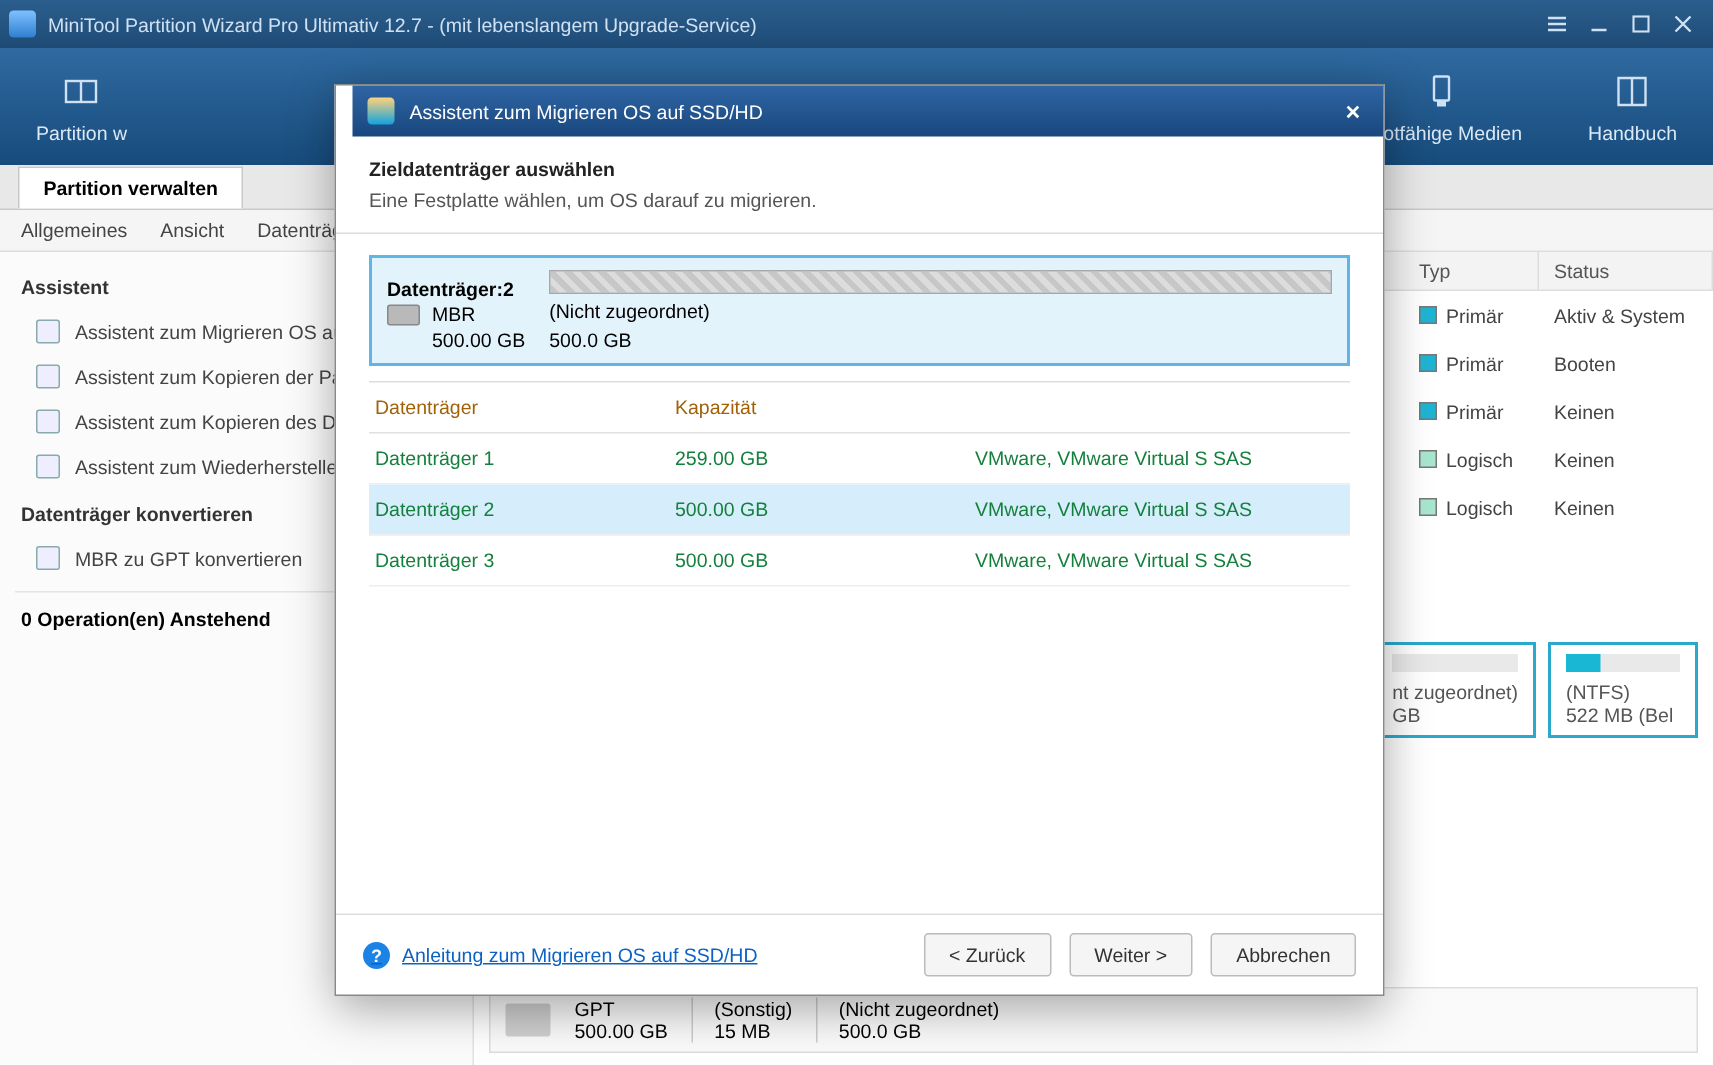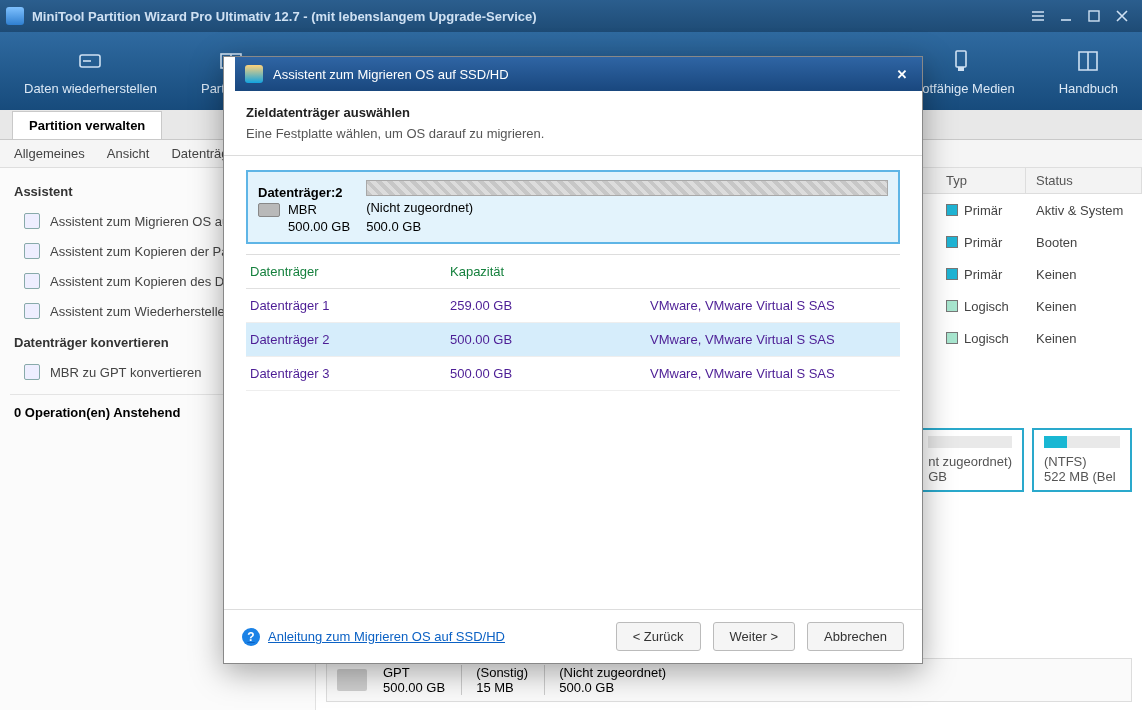--- a/index.html
+++ b/index.html
@@ -2,21 +2,21 @@
 <html><head>
 <meta charset="utf-8">
 <style>
 *{box-sizing:border-box;margin:0;padding:0;font-family:"Segoe UI",Tahoma,sans-serif;font-size:13px;}
 body{background:#fff;width:1142px;height:710px;overflow:hidden;position:relative;}
 
 
 .window{width:1142px;height:710px;background:#f7f7f7;display:flex;flex-direction:column;}
 .titlebar{height:32px;background:linear-gradient(#2b5e8e,#1e4b75);color:#dbe8f5;display:flex;align-items:center;padding:0 6px 0 6px;}
 .titlebar .logo-icon{width:18px;height:18px;border-radius:3px;background:linear-gradient(#7fc1ff,#2f7fd0);margin-right:8px;}
-.titlebar .title{flex:1;color:#cfe1f3;font-weight:bold;}
+.titlebar .title{flex:1;color:#cfe1f3;}
 .titlebar .tb-btn{width:28px;height:24px;display:flex;align-items:center;justify-content:center;color:#cfe1f3;}
 .titlebar .tb-btn svg{stroke:#cfe1f3;}
 
 .ribbon{height:78px;background:linear-gradient(#2f6aa0,#174b7c);display:flex;align-items:center;padding:0 24px;gap:44px;color:#dbe8f5;}
 .ribbon .rib-item{display:flex;flex-direction:column;align-items:center;gap:6px;}
 .ribbon .rib-ico{width:28px;height:28px;display:flex;align-items:center;justify-content:center;}
 .tabbar{height:30px;background:#e8e8e8;display:flex;align-items:flex-end;padding-left:12px;border-bottom:1px solid #c9c9c9;}
 .tabbar .tab{padding:6px 16px;background:#fff;border:1px solid #c9c9c9;border-bottom:none;font-weight:600;}
 .menubar{height:28px;background:#f5f5f5;display:flex;align-items:center;gap:22px;padding-left:14px;border-bottom:1px solid #dedede;color:#444;}
 
@@ -61,22 +61,22 @@
 .modal .m-warn b{font-weight:700;}
 .modal .target-disk{border:2px solid #5fb5e6;background:#e3f3fc;display:flex;padding:8px 10px;gap:16px;align-items:flex-end;margin-bottom:10px;}
 .modal .target-disk .td-left{display:flex;flex-direction:column;gap:2px;}
 .modal .target-disk .td-left .td-name{font-weight:700;}
 .modal .target-disk .td-left .td-row{display:flex;align-items:center;gap:8px;}
 .modal .target-disk .td-left .td-dico{width:22px;height:14px;background:#b9b9b9;border:1px solid #888;border-radius:2px;margin-top:1px;}
 .modal .target-disk .td-right{flex:1;display:flex;flex-direction:column;gap:4px;}
 .modal .target-disk .td-bar{height:16px;background:repeating-linear-gradient(45deg,#c7c7c7 0 4px,#dcdcdc 4px 8px);border:1px solid #a8a8a8;}
 .modal .disk-table{border-top:1px solid #ddd;}
 .modal .dt-head,.modal .dt-row{display:grid;grid-template-columns:200px 200px 1fr;align-items:center;height:34px;padding:0 4px;}
-.modal .dt-head{color:#15803d;border-bottom:1px solid #e0e0e0;}
-.modal .dt-row{border-bottom:1px solid #eee;color:#4c1d95;}
+.modal .dt-head{color:#a16207;border-bottom:1px solid #e0e0e0;}
+.modal .dt-row{border-bottom:1px solid #eee;color:#15803d;}
 .modal .dt-row.selected{background:#d6edfb;}
 .modal .m-footer{border-top:1px solid #ddd;padding:12px 18px;display:flex;align-items:center;gap:12px;}
 .modal .m-footer .help{color:#0b61c4;text-decoration:underline;display:flex;align-items:center;gap:8px;}
 .modal .m-footer .help .hico{width:18px;height:18px;border-radius:50%;background:#1b82e6;color:#fff;text-align:center;line-height:18px;font-weight:700;font-size:12px;}
 .modal .m-footer .spacer{flex:1;}
 .modal .m-footer button{padding:6px 16px;border:1px solid #bbb;background:#f5f5f5;border-radius:3px;color:#333;}
 </style>
 </head>
 <body>
 
@@ -101,29 +101,20 @@
         </svg>
       </div>
     <div class="tb-btn">
         <svg width="12" height="12" viewBox="0 0 12 12" fill="none">
           <path d="M1 1l10 10M11 1L1 11" stroke-width="1.6"></path>
         </svg>
       </div>
   </div>
 
   <div class="ribbon">
-    <div class="rib-item">
-      <div class="rib-ico">
-          <svg width="26" height="26" viewBox="0 0 26 26">
-            <rect x="3" y="7" width="20" height="12" rx="2" fill="none" stroke="#cfe1f3" stroke-width="1.6"></rect>
-            <path d="M6 13h8" stroke="#cfe1f3" stroke-width="1.6"></path>
-          </svg>
-        </div>
-      <span>Daten wiederherstellen</span>
-    </div>
     <div class="rib-item">
       <div class="rib-ico">
           <svg width="26" height="26" viewBox="0 0 26 26">
             <rect x="3" y="6" width="20" height="14" fill="none" stroke="#cfe1f3" stroke-width="1.6"></rect>
             <path d="M13 6v14" stroke="#cfe1f3" stroke-width="1.6"></path>
           </svg>
         </div>
       <span>Partition w</span>
     </div>
     <div style="flex:1"></div>

